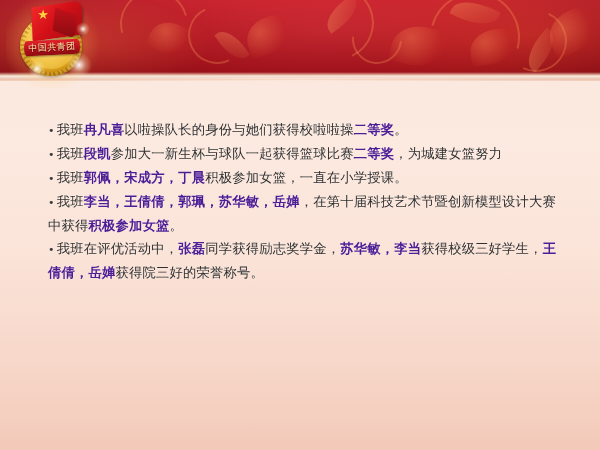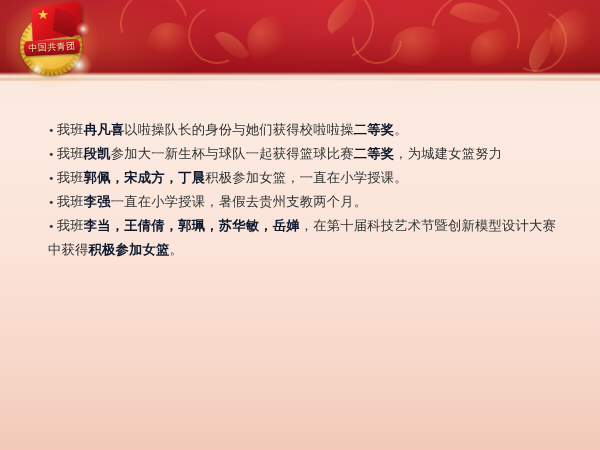--- a/index.html
+++ b/index.html
@@ -208,21 +208,21 @@
     letter-spacing: .2px;
     white-space: normal;
     text-shadow: 0 0 1px rgba(255,255,255,.55);
   }
   .bullet-line .dot {
     color: #3a3a3a;
     font-size: 11px;
     margin-right: 2px;
   }
   .bullet-line em.hl {
-    color: #0f172a;
+    color: #4c1d95;
     font-style: normal;
     font-weight: bold;
   }
 </style>
 </head>
 <body>
 
 <div id="slide">
 
   <div class="slide-body-bg"></div>
@@ -266,17 +266,17 @@
     </div>
     <div class="sparkle" style="left:52px;top:50px;width:26px;height:26px;"></div>
     <div class="sparkle" style="left:14px;top:58px;width:18px;height:18px;"></div>
     <div class="sparkle" style="left:62px;top:20px;width:14px;height:14px;"></div>
   </div>
 
   <div class="content" id="bullet-list">
       <div class="bullet-line"><span class="dot">•</span><span>我班</span><em class="hl">冉凡喜</em><span>以啦操队长的身份与她们获得校啦啦操</span><em class="hl">二等奖</em><span>。</span></div>
       <div class="bullet-line"><span class="dot">•</span><span>我班</span><em class="hl">段凯</em><span>参加大一新生杯与球队一起获得篮球比赛</span><em class="hl">二等奖</em><span>，为城建女篮努力</span></div>
       <div class="bullet-line"><span class="dot">•</span><span>我班</span><em class="hl">郭佩，宋成方，丁晨</em><span>积极参加女篮，一直在小学授课。</span></div>
-      <div class="bullet-line"><span class="dot">•</span><span>我班</span><em class="hl">李强</em><span>一直在小学授课，暑假去贵州支教两个月。</span></div>
       <div class="bullet-line"><span class="dot">•</span><span>我班</span><em class="hl">李当，王倩倩，郭珮，苏华敏，岳婵</em><span>，在第十届科技艺术节暨创新模型设计大赛中获得</span><em class="hl">积极参加女篮</em><span>。</span></div>
+      <div class="bullet-line"><span class="dot">•</span><span>我班在评优活动中，</span><em class="hl">张磊</em><span>同学获得励志奖学金，</span><em class="hl">苏华敏，李当</em><span>获得校级三好学生，</span><em class="hl">王倩倩，岳婵</em><span>获得院三好的荣誉称号。</span></div>
     </div>
 
 </div>
 
 </body></html>

